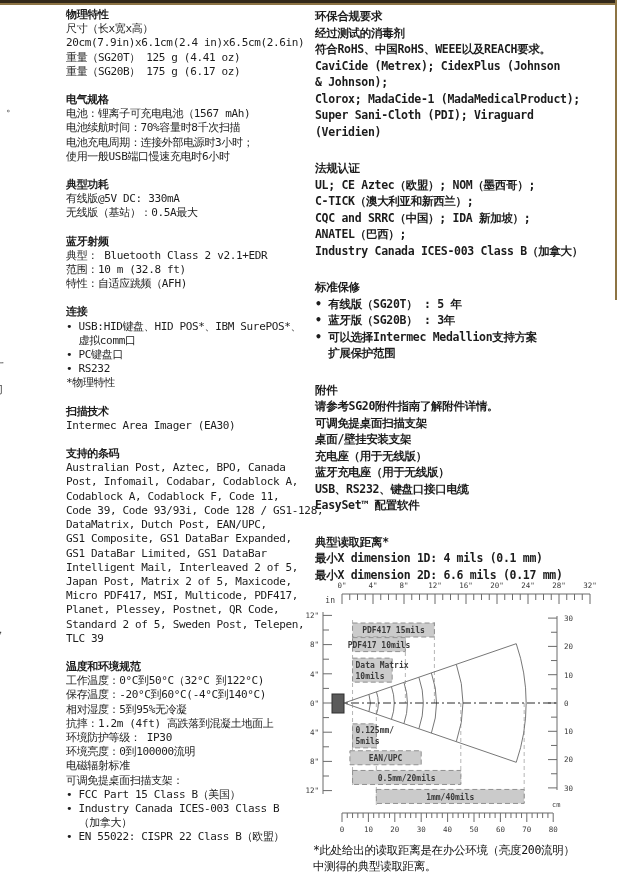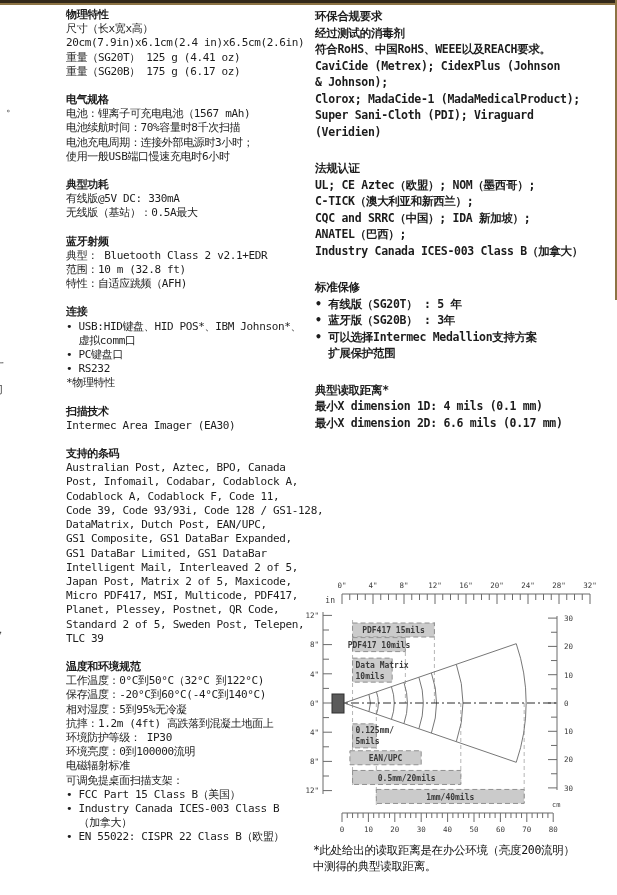--- a/index.html
+++ b/index.html
@@ -63,21 +63,21 @@
       <div class="text-line">无线版（基站）：0.5A最大</div>
     </div>
     <div class="section">
       <div class="section-title">蓝牙射频</div>
       <div class="text-line">典型： Bluetooth Class 2 v2.1+EDR</div>
       <div class="text-line">范围：10 m (32.8 ft)</div>
       <div class="text-line">特性：自适应跳频（AFH)</div>
     </div>
     <div class="section">
       <div class="section-title">连接</div>
-      <div class="text-line">• USB:HID键盘、HID POS*、IBM Johnson*、</div>
+      <div class="text-line">• USB:HID键盘、HID POS*、IBM SurePOS*、</div>
       <div class="text-line">  虚拟comm口</div>
       <div class="text-line">• PC键盘口</div>
       <div class="text-line">• RS232</div>
       <div class="text-line">*物理特性</div>
     </div>
     <div class="section">
       <div class="section-title">扫描技术</div>
       <div class="text-line">Intermec Area Imager (EA30)</div>
     </div>
     <div class="section">
@@ -130,20 +130,30 @@
       <div class="text-line">CQC and SRRC（中国）; IDA 新加坡）;</div>
       <div class="text-line">ANATEL（巴西）;</div>
       <div class="text-line">Industry Canada ICES-003 Class B（加拿大）</div>
     </div>
     <div class="section">
       <div class="section-title">标准保修</div>
       <div class="text-line">• 有线版（SG20T） : 5 年</div>
       <div class="text-line">• 蓝牙版（SG20B） : 3年</div>
       <div class="text-line">• 可以选择Intermec Medallion支持方案</div>
       <div class="text-line">  扩展保护范围</div>
+    </div>
+    <div class="section">
+      <div class="section-title">附件</div>
+      <div class="text-line">请参考SG20附件指南了解附件详情。</div>
+      <div class="text-line">可调免提桌面扫描支架</div>
+      <div class="text-line">桌面/壁挂安装支架</div>
+      <div class="text-line">充电座（用于无线版）</div>
+      <div class="text-line">蓝牙充电座（用于无线版）</div>
+      <div class="text-line">USB、RS232、键盘口接口电缆</div>
+      <div class="text-line">EasySet™ 配置软件</div>
     </div>
     <div class="section">
       <div class="section-title">典型读取距离*</div>
       <div class="text-line">最小X dimension 1D: 4 mils (0.1 mm)</div>
       <div class="text-line">最小X dimension 2D: 6.6 mils (0.17 mm)</div>
     </div>
   </div>
 
 <div id="chart-wrap">
   <svg id="chart-svg" width="312" height="266" viewBox="0 0 312 266">

